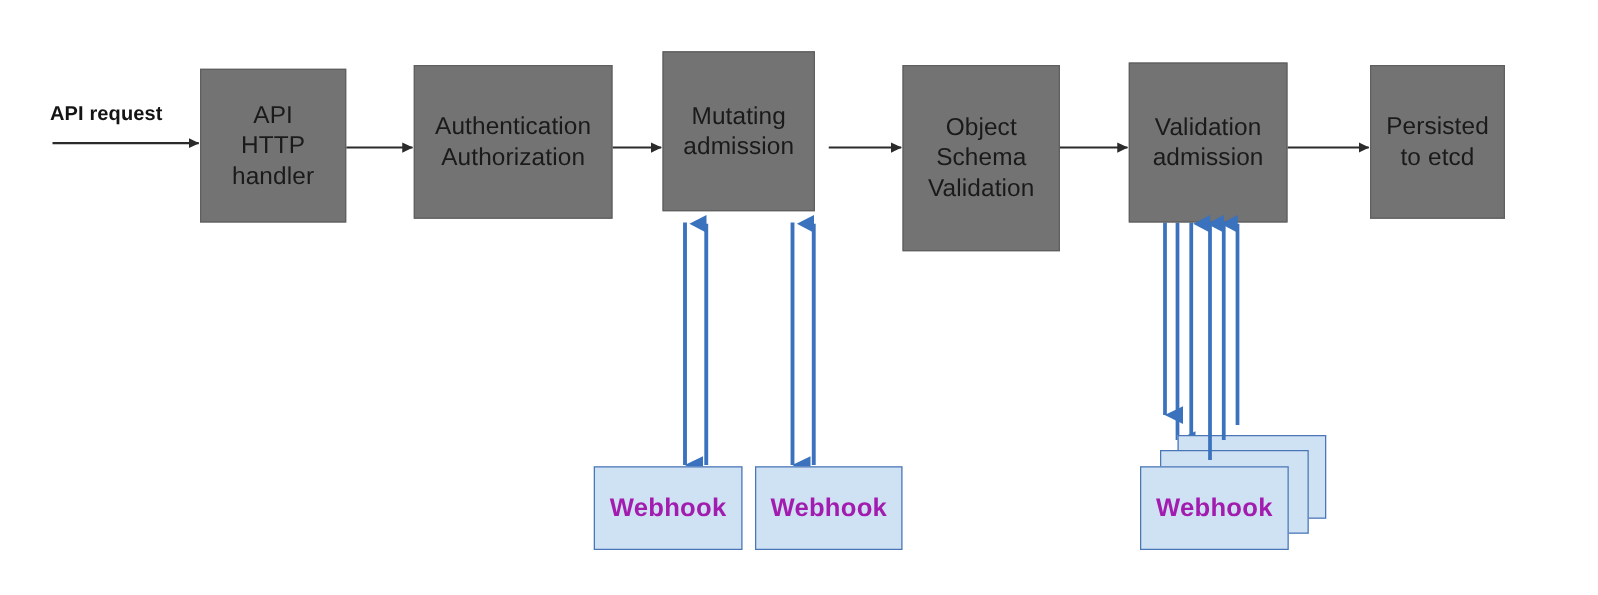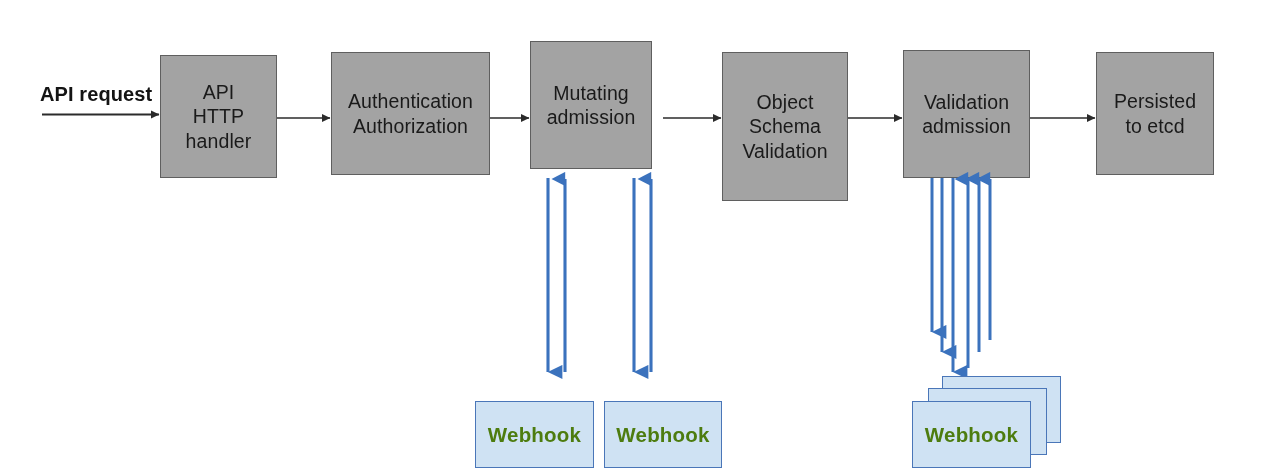--- a/index.html
+++ b/index.html
@@ -21,21 +21,21 @@
   #svg-layer {
     position: absolute;
     left: 0;
     top: 0;
     width: 1278px;
     height: 476px;
   }
   .node {
     position: absolute;
     box-sizing: border-box;
-    background: #a3a3a3;
+    background: #737373;
     border: 1.6px solid #5f5f5f;
     display: flex;
     align-items: center;
     justify-content: center;
     text-align: center;
     color: #1a1a1a;
     font-size: 19.5px;
     line-height: 1.25;
     letter-spacing: 0.1px;
     z-index: 3;
@@ -47,40 +47,39 @@
   }
   .webhook {
     position: absolute;
     box-sizing: border-box;
     background: #cfe2f3;
     border: 1.8px solid #4a76b8;
     display: flex;
     align-items: center;
     justify-content: center;
     text-align: center;
-    color: #4d7c0f;
+    color: #a21caf;
     font-size: 20.5px;
     font-weight: 600;
     letter-spacing: 0.2px;
-    margin-top: 28px;
   }
   .webhook-stack-back {
     z-index: 1;
   }
   .webhook-stack-mid {
     z-index: 2;
   }
   .webhook-stack-front {
     z-index: 6;
   }
   .api-req-label {
     position: absolute;
     left: 40px;
     top: 83px;
-    font-size: 20px;
+    font-size: 16px;
     font-weight: 600;
     color: #141414;
     letter-spacing: 0.1px;
     white-space: nowrap;
   }
   .arrow-up-layer { z-index: 5; }
 </style>
 </head>
 <body>
 
@@ -183,21 +182,21 @@
     <span class="lbl">Object
 Schema
 Validation</span>
   </div>
 
   <div class="node" style="left:903px; top:50px; width:127px; height:128px;">
     <span class="lbl">Validation
 admission</span>
   </div>
 
-  <div class="node" style="left:1096px; top:52px; width:118px; height:123px;">
+  <div class="node" style="left:1096px; top:52px; width:108px; height:123px;">
     <span class="lbl">Persisted
 to etcd</span>
   </div>
 
   <div class="webhook" style="left:475px; top:373px; width:119px; height:67px; z-index:6;">
     <span>Webhook</span>
   </div>
 
   <div class="webhook" style="left:604px; top:373px; width:118px; height:67px; z-index:6;">
     <span>Webhook</span>

